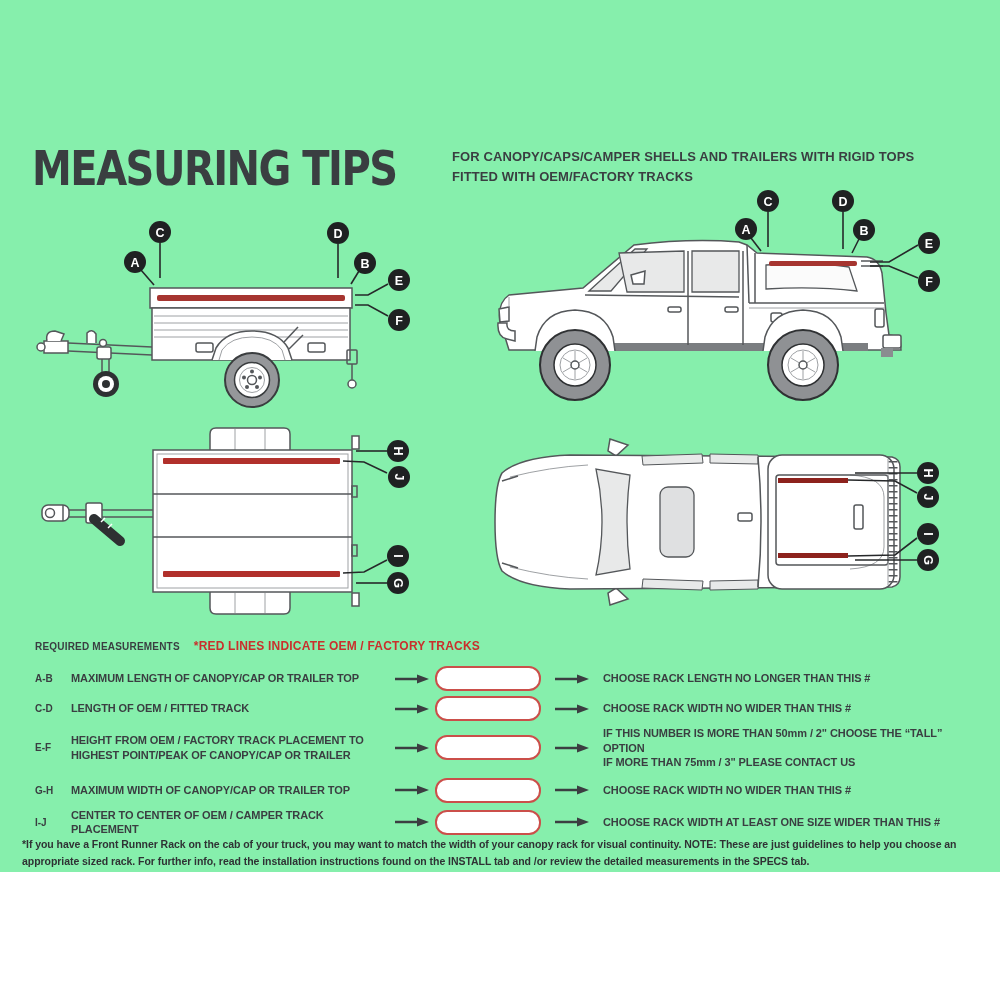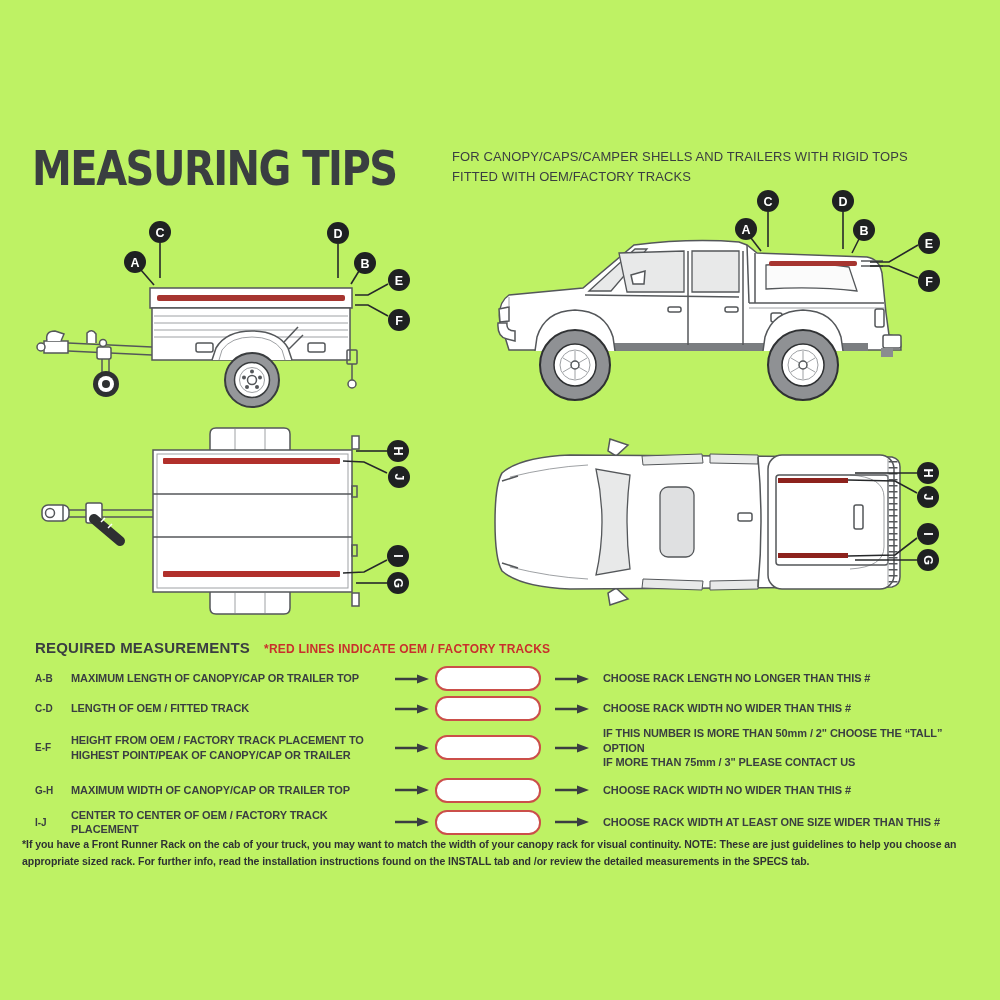--- a/index.html
+++ b/index.html
@@ -1,36 +1,36 @@
 <!DOCTYPE html>
 <html><head>
 <meta charset="utf-8">
 <style>
   html,body{margin:0;padding:0;background:#fff;}
-  .page{position:relative;width:1000px;height:1000px;background:#bef264;overflow:hidden;
+  .page{position:relative;width:1000px;height:872px;background:#86efac;overflow:hidden;
         font-family:"Liberation Sans",sans-serif;color:#3d4144;}
   .title{position:absolute;left:32px;top:141px;font-family:"DejaVu Sans",sans-serif;
          font-weight:bold;font-size:40px;letter-spacing:-1.5px;transform:scaleY(1.18);
          transform-origin:left top;color:#3a3e41;white-space:nowrap;}
-  .subtitle{position:absolute;left:452px;top:147px;width:520px;font-size:13px;font-weight:normal;
+  .subtitle{position:absolute;left:452px;top:147px;width:520px;font-size:13px;font-weight:bold;
             line-height:1.5;white-space:pre-line;letter-spacing:0.1px;color:#3a3e41;}
   .diagram{position:absolute;}
   .d-trailer-side{left:30px;top:200px;}
   .d-truck-side{left:485px;top:185px;}
   .d-trailer-top{left:30px;top:420px;}
   .d-truck-top{left:480px;top:425px;}
   svg .ln{stroke:#54575a;stroke-width:1.5;fill:none;}
   svg .ln-thin{stroke:#9ea1a4;stroke-width:1;fill:none;}
   svg .fillw{fill:#ffffff;}
   svg .lead{stroke:#26282a;stroke-width:1.6;fill:none;}
   svg .marker{fill:#1f2122;stroke:none;}
   svg .lbl{font-family:"Liberation Sans",sans-serif;font-weight:bold;font-size:12.5px;
            fill:#ffffff;text-anchor:middle;}
   .meas-header{position:absolute;left:35px;top:639px;display:flex;gap:14px;align-items:baseline;}
-  .meas-heading{font-size:15px;font-weight:bold;letter-spacing:0.2px;color:#3a3e41;}
+  .meas-heading{font-size:10px;font-weight:bold;letter-spacing:0.2px;color:#3a3e41;}
   .meas-legend{font-size:12px;font-weight:bold;letter-spacing:0.2px;color:#c9302c;}
   .rows{position:absolute;left:35px;top:666px;width:945px;}
   .mrow{display:flex;align-items:center;min-height:23px;margin-bottom:5px;}
   .mrow.tall{margin-bottom:8px;}
   .range{width:36px;flex:none;font-size:10px;font-weight:bold;color:#3a3e41;}
   .desc{width:318px;flex:none;font-size:11px;font-weight:bold;line-height:1.32;
         white-space:pre-line;letter-spacing:-0.1px;color:#3a3e41;}
   .arr1{width:46px;flex:none;display:flex;justify-content:center;align-items:center;}
   .arr2{width:62px;flex:none;display:flex;justify-content:center;align-items:center;}
   .pill{width:102px;height:21px;flex:none;border:2px solid #cb4f4a;border-radius:12px;background:#fff;}
@@ -376,21 +376,21 @@
           <svg width="34" height="10">
             <line x1="0" y1="5" x2="23" y2="5" stroke="#3b3e41" stroke-width="2.5"></line>
             <polygon points="22,0.5 34,5 22,9.5" fill="#3b3e41"></polygon>
           </svg>
         </span>
       <span class="outcome">CHOOSE RACK WIDTH NO WIDER THAN THIS #</span>
     </div>
 
     <div class="mrow">
       <span class="range">I-J</span>
-      <span class="desc">CENTER TO CENTER OF OEM / FACTORY TRACK PLACEMENT</span>
+      <span class="desc">CENTER TO CENTER OF OEM / CAMPER TRACK PLACEMENT</span>
       <span class="arr1">
           <svg width="34" height="10">
             <line x1="0" y1="5" x2="23" y2="5" stroke="#3b3e41" stroke-width="2.5"></line>
             <polygon points="22,0.5 34,5 22,9.5" fill="#3b3e41"></polygon>
           </svg>
         </span>
       <span class="pill"></span>
       <span class="arr2">
           <svg width="34" height="10">
             <line x1="0" y1="5" x2="23" y2="5" stroke="#3b3e41" stroke-width="2.5"></line>

